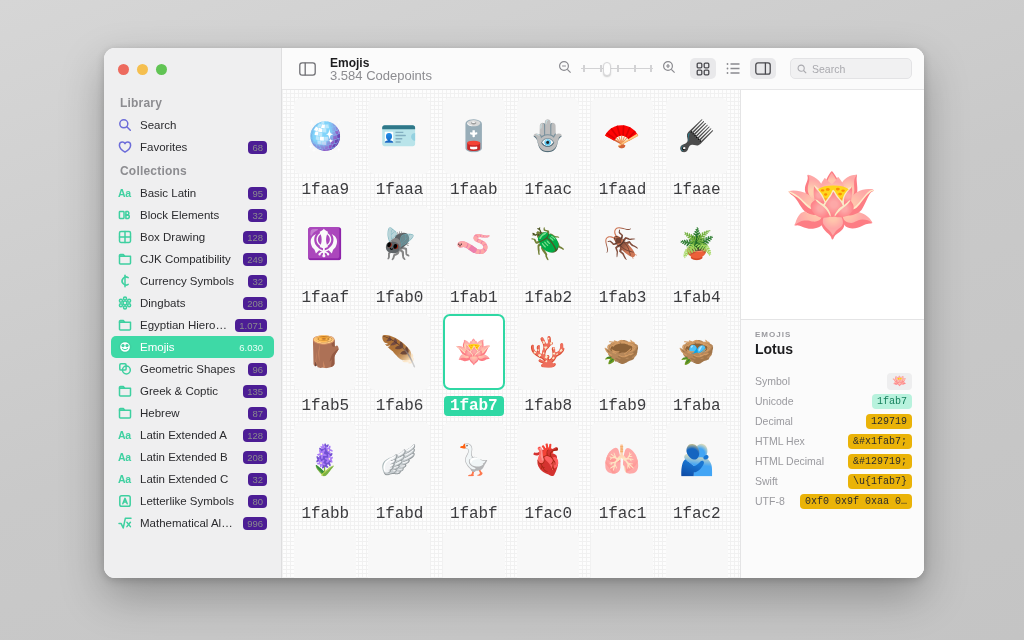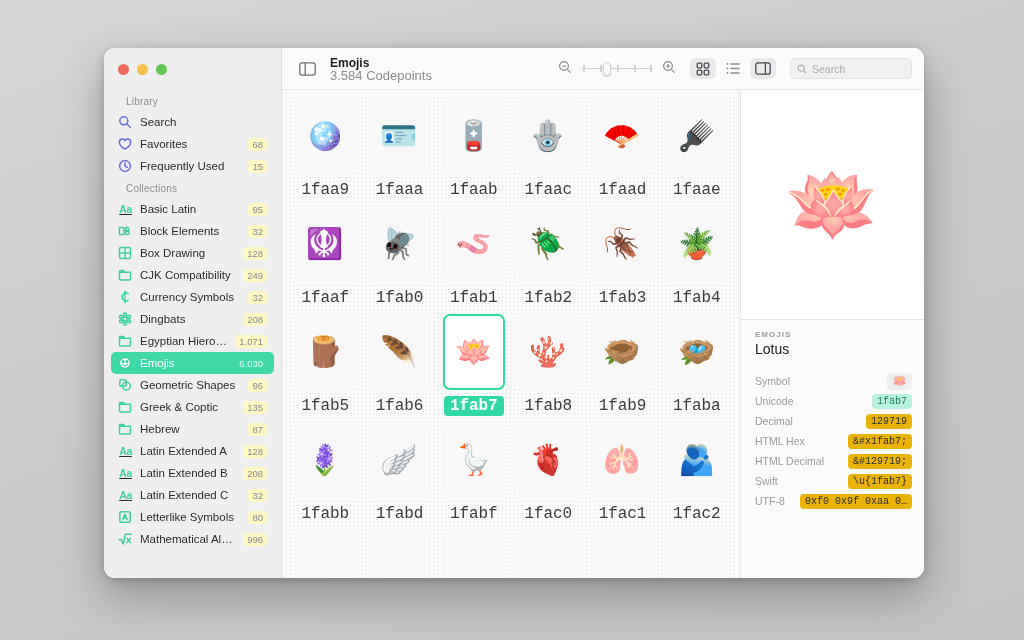--- a/index.html
+++ b/index.html
@@ -44,54 +44,53 @@
     gap: 8px;
   }
   .dot { width: 11px; height: 11px; border-radius: 50%; }
   .dot.red { background: #ed6a5e; }
   .dot.yellow { background: #f5bf4f; }
   .dot.green { background: #61c454; }
 
   .sb-scroll { height: calc(100% - 42px); overflow: hidden; }
 
   .sb-head {
-    font-size: 10px;
+    font-size: 12px;
     color: #8c8c90;
     padding: 6px 0 4px 16px;
     letter-spacing: .2px;
-    font-weight: 400;
-    margin-left: 6px;
+    font-weight: 700;
   }
   .sb-row {
     display: flex;
     align-items: center;
     height: 22px;
     margin: 0 7px;
     padding: 0 7px;
     border-radius: 5px;
     gap: 8px;
     font-size: 11.5px;
     color: #2b2b2e;
     white-space: nowrap;
   }
   .sb-row .ico {
     width: 14px; height: 14px;
     flex: 0 0 14px;
-    display: flex; align-items: center; justify-content: flex-end; text-decoration: underline;
+    display: flex; align-items: center; justify-content: flex-start;
   }
   .sb-row .lbl {
     flex: 1 1 auto;
     overflow: hidden;
     text-overflow: ellipsis;
     white-space: nowrap;
   }
   .sb-row .cnt {
     font-size: 9.5px;
     color: #8a8a8e;
-    background: #fef9c3;
+    background: #4c1d95;
     border-radius: 4px;
     padding: 1px 4px;
     flex: 0 0 auto;
   }
   .sb-row.selected {
     background: #3ed9a6;
     color: #ffffff;
   }
   .sb-row.selected .cnt {
     background: transparent;
@@ -246,21 +245,21 @@
     border-bottom: 1px solid #e4e4e5;
     font-size: 76px;
     line-height: 1;
   }
   .insp-head { padding: 10px 14px 4px; }
   .insp-head .kicker {
     font-size: 8px; letter-spacing: 1px; color: #9a9a9f;
     text-transform: uppercase; font-weight: 600;
   }
   .insp-head .name {
-    font-size: 14px; font-weight: 400; color: #1d1d1f; margin-top: 2px;
+    font-size: 14px; font-weight: 700; color: #1d1d1f; margin-top: 2px;
   }
   .props { padding: 10px 12px 0 14px; text-align: center; }
   .prow {
     display: flex; align-items: center; justify-content: space-between;
     height: 20px; gap: 6px;
   }
   .prow .k { font-size: 10.5px; color: #9a9a9f; flex: 0 0 auto; white-space: nowrap; }
   .prow .v {
     font-family: "Liberation Mono", monospace;
     font-size: 10px; color: #2b2b2e;
@@ -300,30 +299,20 @@
             <span class="lbl">Search</span>
           </div>
           <div class="sb-row lib">
             <span class="ico">
               <svg class="i" viewBox="0 0 14 14" fill="none" stroke="#6c6cd9" stroke-width="1.5" stroke-linecap="round" stroke-linejoin="round">
                 <path d="M7 12.1C7 12.1 1.4 8.9 1.4 5.2 1.4 3.4 2.8 2.1 4.4 2.1 5.6 2.1 6.6 2.9 7 3.7 7.4 2.9 8.4 2.1 9.6 2.1 11.2 2.1 12.6 3.4 12.6 5.2 12.6 8.9 7 12.1 7 12.1Z"></path>
               </svg>
             </span>
             <span class="lbl">Favorites</span>
             <span class="cnt">68</span>
-          </div>
-          <div class="sb-row lib">
-            <span class="ico">
-              <svg class="i" viewBox="0 0 14 14" fill="none" stroke="#6c6cd9" stroke-width="1.5" stroke-linecap="round" stroke-linejoin="round">
-                <circle cx="7" cy="7" r="5.4"></circle>
-                <polyline points="7,3.9 7,7 9.3,8.3"></polyline>
-              </svg>
-            </span>
-            <span class="lbl">Frequently Used</span>
-            <span class="cnt">15</span>
           </div>
         </div>
 
       <div class="sb-head">Collections</div>
       <div id="col-list">
           <div class="sb-row col">
             <span class="ico">
               <span class="aa" style="color:#3ed0a0">Aa</span>
             </span>
             <span class="lbl">Basic Latin</span>

